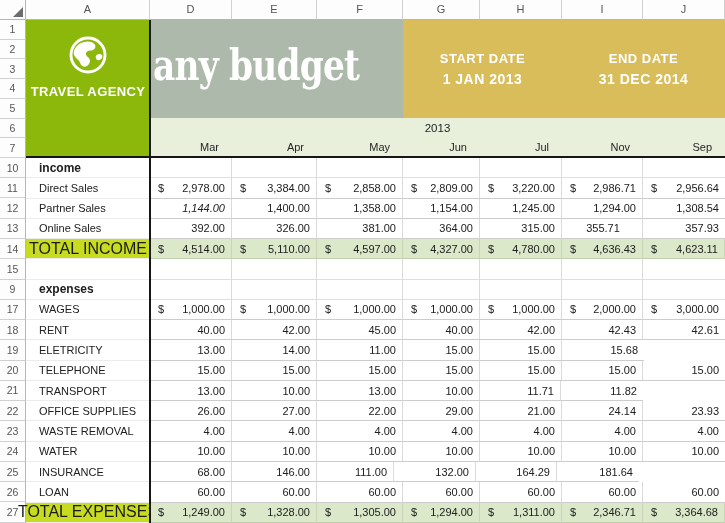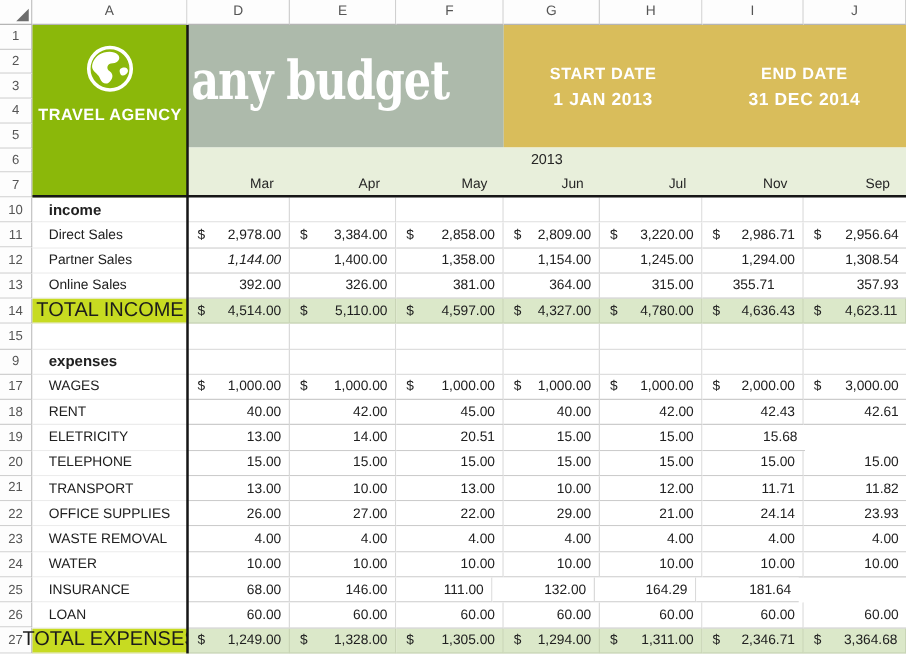--- a/index.html
+++ b/index.html
@@ -381,21 +381,21 @@
       </div>
       <div class="grid-row item">
         <div class="cell-label">ELETRICITY</div>
         <div class="cell-val" style="width: 82px;">
           <div class="num">13.00</div>
         </div>
         <div class="cell-val" style="width: 85px;">
           <div class="num">14.00</div>
         </div>
         <div class="cell-val" style="width: 86px;">
-          <div class="num">20.51</div>
+          <div class="num">11.00</div>
         </div>
         <div class="cell-val" style="width: 77px;">
           <div class="num">15.00</div>
         </div>
         <div class="cell-val" style="width: 82px;">
           <div class="num">15.00</div>
         </div>
         <div class="cell-val" style="width: 82px;">
           <div class="num">15.68</div>
         </div>
@@ -430,23 +430,20 @@
           <div class="num">13.00</div>
         </div>
         <div class="cell-val" style="width: 85px;">
           <div class="num">10.00</div>
         </div>
         <div class="cell-val" style="width: 86px;">
           <div class="num">13.00</div>
         </div>
         <div class="cell-val" style="width: 77px;">
           <div class="num">10.00</div>
-        </div>
-        <div class="cell-val" style="width: 82px;">
-          <div class="num">12.00</div>
         </div>
         <div class="cell-val" style="width: 81px;">
           <div class="num">11.71</div>
         </div>
         <div class="cell-val" style="width: 82px;">
           <div class="num">11.82</div>
         </div>
       </div>
       <div class="grid-row item">
         <div class="cell-label">OFFICE SUPPLIES</div>

